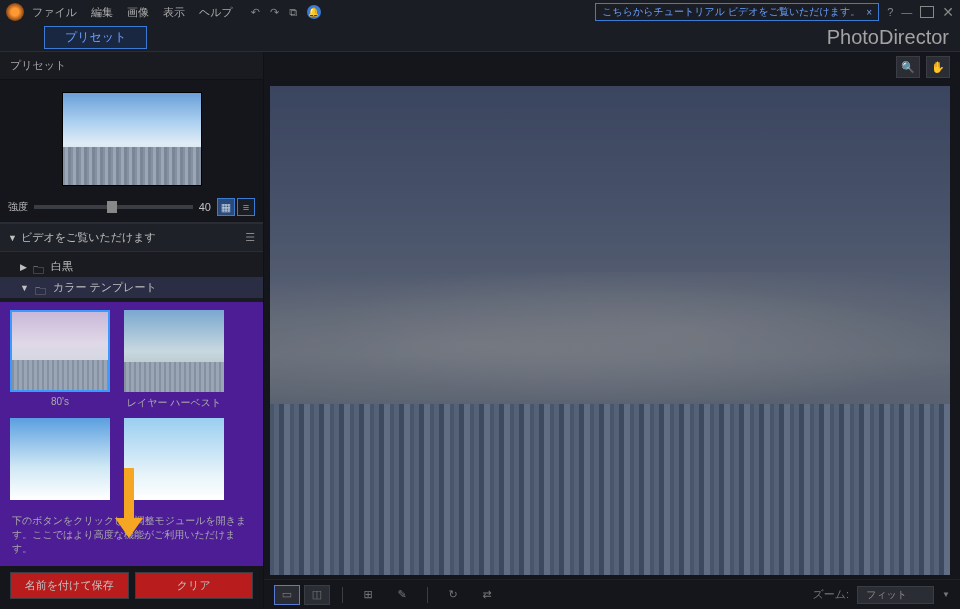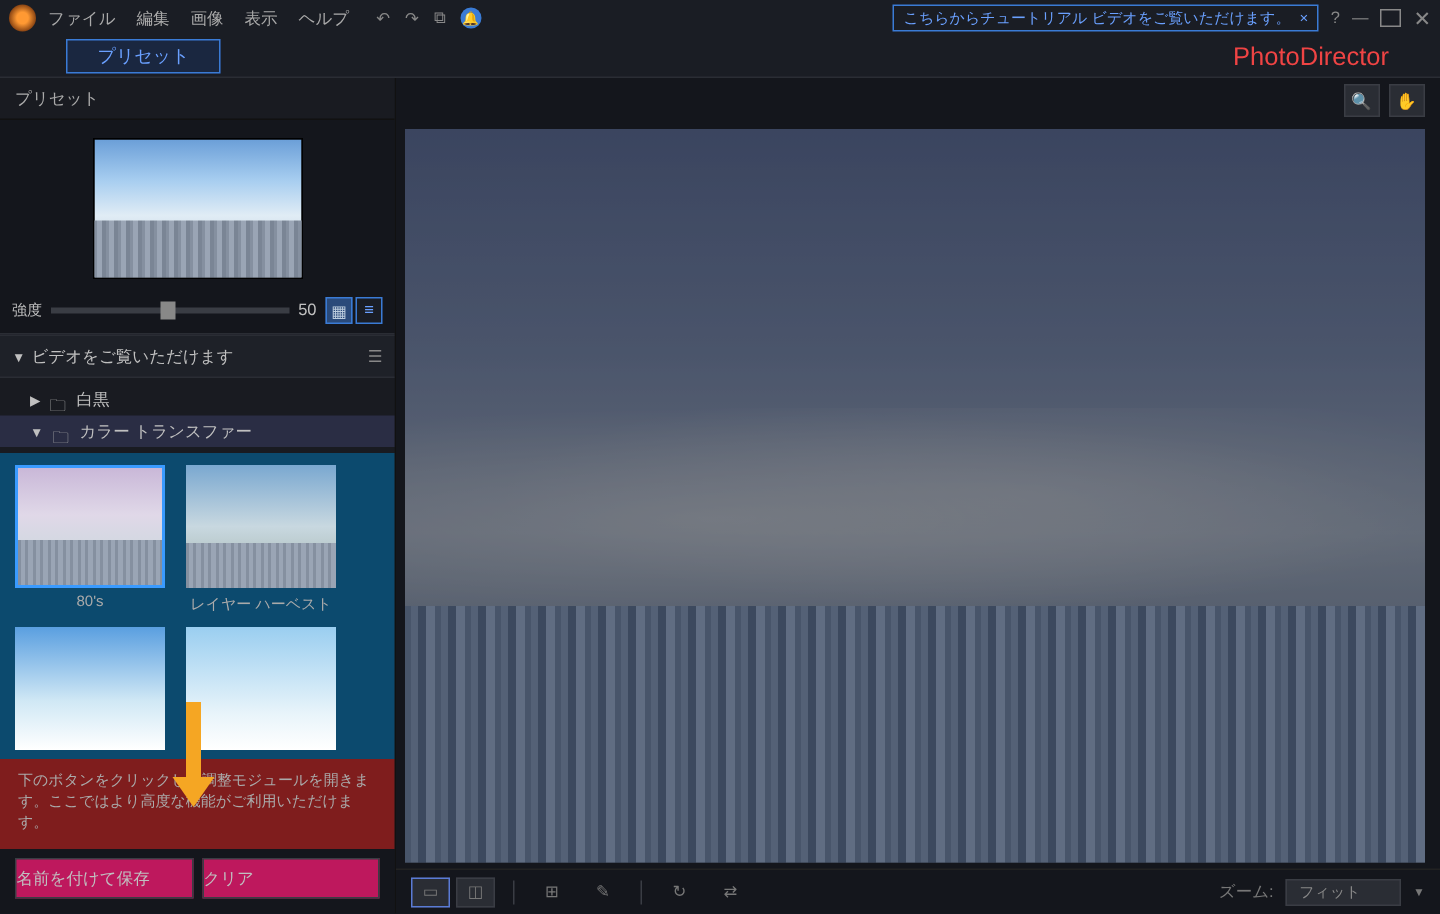--- a/index.html
+++ b/index.html
@@ -13,21 +13,21 @@
 .tb-tools span { color: #888; cursor: pointer; }
 .bell { width: 14px; height: 14px; background: #3a7bd5; border-radius: 50%; display: inline-flex; align-items: center; justify-content: center; color: #fff; font-size: 9px; }
 .tb-right { margin-left: auto; display: flex; align-items: center; gap: 8px; }
 .tutorial-link { border: 1px solid #3a7bd5; padding: 1px 6px; color: #6aa0ff; font-size: 10px; display: flex; align-items: center; gap: 6px; }
 .tutorial-link .x { color: #6aa0ff; cursor: pointer; }
 .wbox { width: 14px; height: 12px; border: 1px solid #888; display: inline-block; }
 
 .tabbar { height: 28px; background: #1a1d24; display: flex; align-items: center; padding: 0 8px 0 44px; gap: 24px; border-bottom: 1px solid #2a2d34; }
 .tab-btn { border: 1px solid #3a7bd5; color: #6aa0ff; padding: 2px 20px; background: #1a2740; font-size: 12px; }
 .tab-txt { color: #aaa; font-size: 12px; cursor: pointer; }
-.brand { margin-left: auto; color: #ef4444; font-size: 17px; margin-right: 26px; }
+.brand { margin-left: auto; color: #a3a3a3; font-size: 20px; margin-right: 3px; }
 
 .main { display: flex; height: 557px; }
 .sidebar { width: 264px; background: #1a1d24; border-right: 1px solid #111; display: flex; flex-direction: column; }
 .sb-title { padding: 6px 10px; color: #aaa; border-bottom: 1px solid #111; font-size: 11px; background:#191b21;}
 .preview { padding: 12px 0 6px 0; display: flex; justify-content: center; background:#14161c; }
 .preview-img { width: 140px; height: 94px; background: linear-gradient(to bottom, #6b9fd8 0%, #a8cef0 30%, #e0ecf5 55%, #b8c5d0 100%); position: relative; border:1px solid #000;}
 .preview-img::after { content: ''; position: absolute; bottom: 0; left: 0; right: 0; height: 38px; background: repeating-linear-gradient(90deg, #8590a0 0 2px, #9aa5b5 2px 5px, #7a8595 5px 8px); }
 
 .intensity-row { display: flex; align-items: center; padding: 6px 8px; gap: 6px; background:#14161c; border-bottom:1px solid #2a2d34;}
 .intensity-row .lbl { font-size: 10px; }
@@ -41,41 +41,41 @@
 .cat-header { display: flex; align-items: center; padding: 6px 8px; background: #1e2128; border-top:1px solid #2a2d34; border-bottom:1px solid #2a2d34;}
 .cat-header .arr { margin-right: 4px; font-size:9px;}
 .cat-header .menuico { margin-left: auto; color:#888;}
 
 .tree { padding: 4px 0; background:#191b21;}
 .tree-item { display: flex; align-items: center; padding: 3px 8px 3px 20px; gap: 6px; cursor:pointer;}
 .tree-item .arr { font-size: 9px; }
 .tree-item.sel { background: #2a2d44; }
 .folder { width: 12px; height: 10px; display:inline-block; color:#aaa;}
 
-.thumbs { flex: 1; overflow: hidden; padding: 8px 10px; background:#0c4a6e; position:relative;}
+.thumbs { flex: 1; overflow: hidden; padding: 8px 10px; background:#4c1d95; position:relative;}
 .thumb-row { display: flex; gap: 14px; margin-bottom: 8px; }
 .thumb { width: 100px; text-align: center; }
 .thumb .tbox { width: 100px; height: 82px; background: linear-gradient(to bottom, #c9b8d8 0%, #e0d8e8 40%, #d0d8e0 70%, #a0a8b5 100%); position: relative; cursor:pointer;}
 .thumb .tbox::after{content:'';position:absolute;bottom:0;left:0;right:0;height:30px;background:repeating-linear-gradient(90deg,#8590a0 0 2px,#9aa5b5 2px 5px);}
 .thumb.sel .tbox { border: 2px solid #3a9bff; }
 .thumb .tlbl { font-size: 10px; color: #aaa; margin-top: 4px; }
 .thumb.gold .tbox{background:linear-gradient(to bottom,#7aa8d0 0%,#c8d8e0 50%,#a0b0a8 100%);}
 .thumb.b3 .tbox{background:linear-gradient(to bottom,#5a9fe0 0%,#d0e8f5 60%,#fff 100%);}
 .thumb.b3 .tbox::after{display:none;}
 .thumb.b4 .tbox{background:linear-gradient(to bottom,#9acef0 0%,#e8f4fa 70%,#fff 100%);}
 .thumb.b4 .tbox::after{display:none;}
 
-.hint-area { padding: 8px 12px 10px 12px; background:#7f1d1d; font-size:10px; color:#aaa; line-height:1.4; position:relative;}
+.hint-area { padding: 8px 12px 10px 12px; background:#4c1d95; font-size:10px; color:#aaa; line-height:1.4; position:relative;}
 .manual-btn { border: 3px solid #f5a623; background: #2a2d34; color: #ccc; padding: 6px 0; text-align: center; margin: 10px 14px 0 14px; cursor: pointer; font-size:12px;}
 .arrow-overlay { position: absolute; left: 114px; top: -38px; width: 30px; height: 74px; }
 .arrow-overlay .shaft { width: 10px; height: 50px; background: #f5a623; margin: 0 auto; }
 .arrow-overlay .head { width: 0; height: 0; border-left: 14px solid transparent; border-right: 14px solid transparent; border-top: 20px solid #f5a623; margin: 0 auto; }
 
 .btm-btns { display: flex; gap: 6px; padding: 6px 10px 10px 10px; background:#14161c;}
-.btm-btns .b { flex: 1; background: #be185d; text-align: left; padding: 5px 0; font-size: 11px; cursor: pointer; border:1px solid #3a3d44;}
+.btm-btns .b { flex: 1; background: #b91c1c; text-align: center; padding: 5px 0; font-size: 11px; cursor: pointer; border:1px solid #3a3d44;}
 
 .canvas-area { flex: 1; display: flex; flex-direction: column; background: #14161c; }
 .canvas-top { height: 30px; display:flex; align-items:center; justify-content:flex-end; padding:0 10px; gap:6px;}
 .ct-btn { width:24px; height:22px; background:#2a2d34; border:1px solid #3a3d44; display:flex; align-items:center; justify-content:center; color:#888; cursor:pointer;}
 .canvas { flex: 1; margin: 4px 10px 4px 6px; background: linear-gradient(to bottom, #6a7ba8 0%, #8a9bc0 30%, #b8c5d8 55%, #8a98b0 80%, #6a7890 100%); position: relative; opacity:0.75;}
 .canvas::before { content:''; position:absolute; top:38%; left:0; right:0; height:30%; background: radial-gradient(ellipse at 30% 50%, rgba(255,255,255,0.5), transparent 70%), radial-gradient(ellipse at 60% 40%, rgba(255,255,255,0.4), transparent 60%);}
 .canvas::after { content:''; position:absolute; bottom:0; left:0; right:0; height:35%; background: repeating-linear-gradient(90deg, #5a6a85 0 4px, #6a7a95 4px 9px, #4a5a75 9px 14px, #7a8aa5 14px 20px);}
 .overlay-dim { position:absolute; inset:0; background:rgba(10,15,25,0.35);}
 
 .canvas-bottom { height: 30px; display:flex; align-items:center; padding:0 10px; gap:8px; border-top:1px solid #222;}
@@ -125,41 +125,41 @@
   <div class="sidebar">
     <div class="sb-title">プリセット</div>
     <div class="preview">
       <div class="preview-img"></div>
     </div>
     <div class="intensity-row">
       <span class="lbl">強度</span>
       <div class="slider">
           <div class="knob"></div>
         </div>
-      <span>50</span>
+      <span>40</span>
       <div class="view-toggles">
         <div class="vt grid">▦</div>
         <div class="vt list">≡</div>
       </div>
     </div>
     <div class="cat-header">
       <span class="arr">▼</span>
       <span>ビデオをご覧いただけます</span>
       <span class="menuico">☰</span>
     </div>
     <div class="tree">
       <div class="tree-item">
         <span class="arr">▶</span>
         <span class="folder">🗀</span>
         <span>白黒</span>
       </div>
       <div class="tree-item sel">
         <span class="arr">▼</span>
         <span class="folder">🗀</span>
-        <span>カラー トランスファー</span>
+        <span>カラー テンプレート</span>
       </div>
     </div>
     <div class="thumbs">
       <div class="thumb-row">
         <div class="thumb sel">
           <div class="tbox"></div>
           <div class="tlbl">80's</div>
         </div>
         <div class="thumb gold">
           <div class="tbox"></div>

